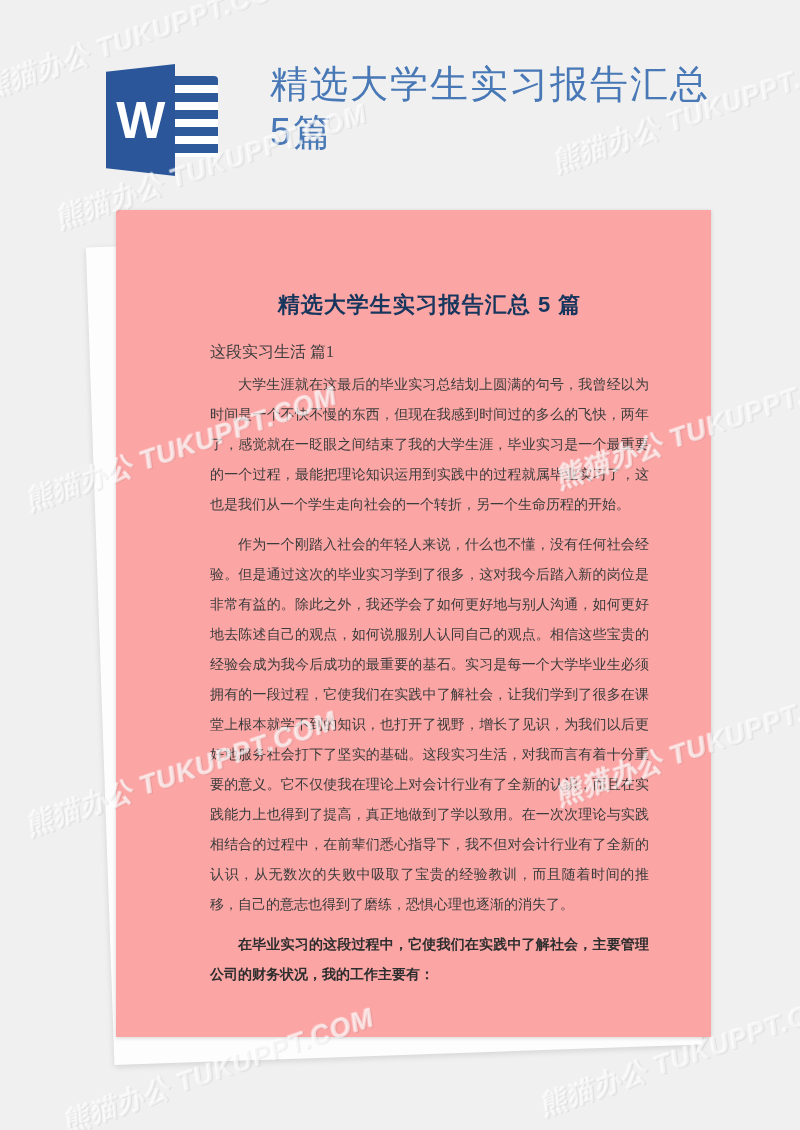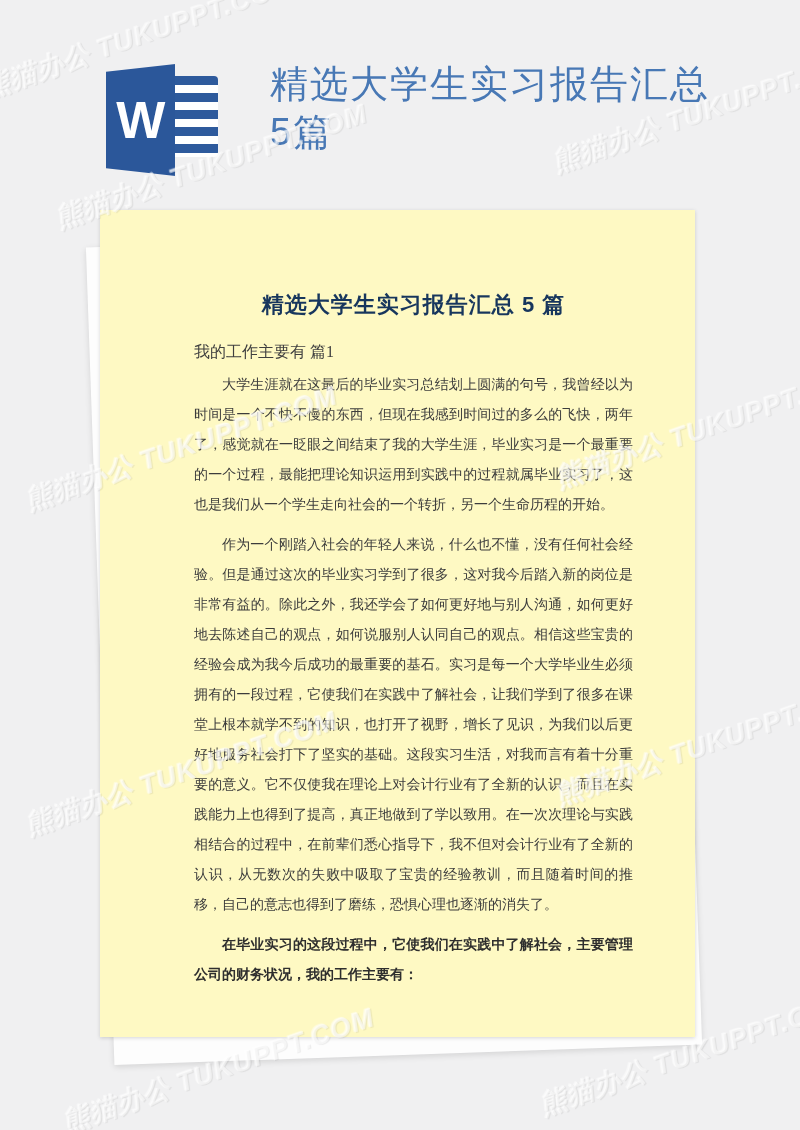--- a/index.html
+++ b/index.html
@@ -39,22 +39,22 @@
   }
 
   
   .paper-back{
     position:absolute;left:100px;top:237px;width:588px;height:818px;
     background:#fdfdfd;
     transform:rotate(-2deg);
     box-shadow:0 2px 6px rgba(0,0,0,0.12);
   }
   .paper{
-    position:absolute;left:100px;top:210px;width:595px;height:827px;
-    background:#fef9c3;
+    position:absolute;left:116px;top:210px;width:595px;height:827px;
+    background:#fca5a5;
     box-shadow:0 1px 4px rgba(0,0,0,0.16);
     box-sizing:border-box;
     padding:80px 62px 0 94px;
   }
 
   
   .doc-title{
     font-family:"Liberation Sans","DejaVu Sans",sans-serif;
     font-weight:bold;font-size:22px;line-height:30px;
     letter-spacing:1px;
@@ -110,21 +110,21 @@
       <span class="w">W</span>
     </div>
   </div>
   <h1 class="header-title">精选大学生实习报告汇总5篇</h1>
 </div>
 
 <div class="paper-back"></div>
 
 <div class="paper">
   <div class="doc-title">精选大学生实习报告汇总 5 篇</div>
-  <div class="doc-subtitle">我的工作主要有 篇1</div>
+  <div class="doc-subtitle">这段实习生活 篇1</div>
   <p class="para">大学生涯就在这最后的毕业实习总结划上圆满的句号，我曾经以为时间是一个不快不慢的东西，但现在我感到时间过的多么的飞快，两年了，感觉就在一眨眼之间结束了我的大学生涯，毕业实习是一个最重要的一个过程，最能把理论知识运用到实践中的过程就属毕业实习了，这也是我们从一个学生走向社会的一个转折，另一个生命历程的开始。</p>
   <p class="para">作为一个刚踏入社会的年轻人来说，什么也不懂，没有任何社会经验。但是通过这次的毕业实习学到了很多，这对我今后踏入新的岗位是非常有益的。除此之外，我还学会了如何更好地与别人沟通，如何更好地去陈述自己的观点，如何说服别人认同自己的观点。相信这些宝贵的经验会成为我今后成功的最重要的基石。实习是每一个大学毕业生必须拥有的一段过程，它使我们在实践中了解社会，让我们学到了很多在课堂上根本就学不到的知识，也打开了视野，增长了见识，为我们以后更好地服务社会打下了坚实的基础。这段实习生活，对我而言有着十分重要的意义。它不仅使我在理论上对会计行业有了全新的认识，而且在实践能力上也得到了提高，真正地做到了学以致用。在一次次理论与实践相结合的过程中，在前辈们悉心指导下，我不但对会计行业有了全新的认识，从无数次的失败中吸取了宝贵的经验教训，而且随着时间的推移，自己的意志也得到了磨练，恐惧心理也逐渐的消失了。</p>
   <p class="para bold">在毕业实习的这段过程中，它使我们在实践中了解社会，主要管理公司的财务状况，我的工作主要有：</p>
 </div>
 
 <div class="watermarks">
   <span class="wm">熊猫办公 TUKUPPT.COM</span>
   <span class="wm">熊猫办公 TUKUPPT.COM</span>
   <span class="wm">熊猫办公 TUKUPPT.COM</span>
   <span class="wm">熊猫办公 TUKUPPT.COM</span>

